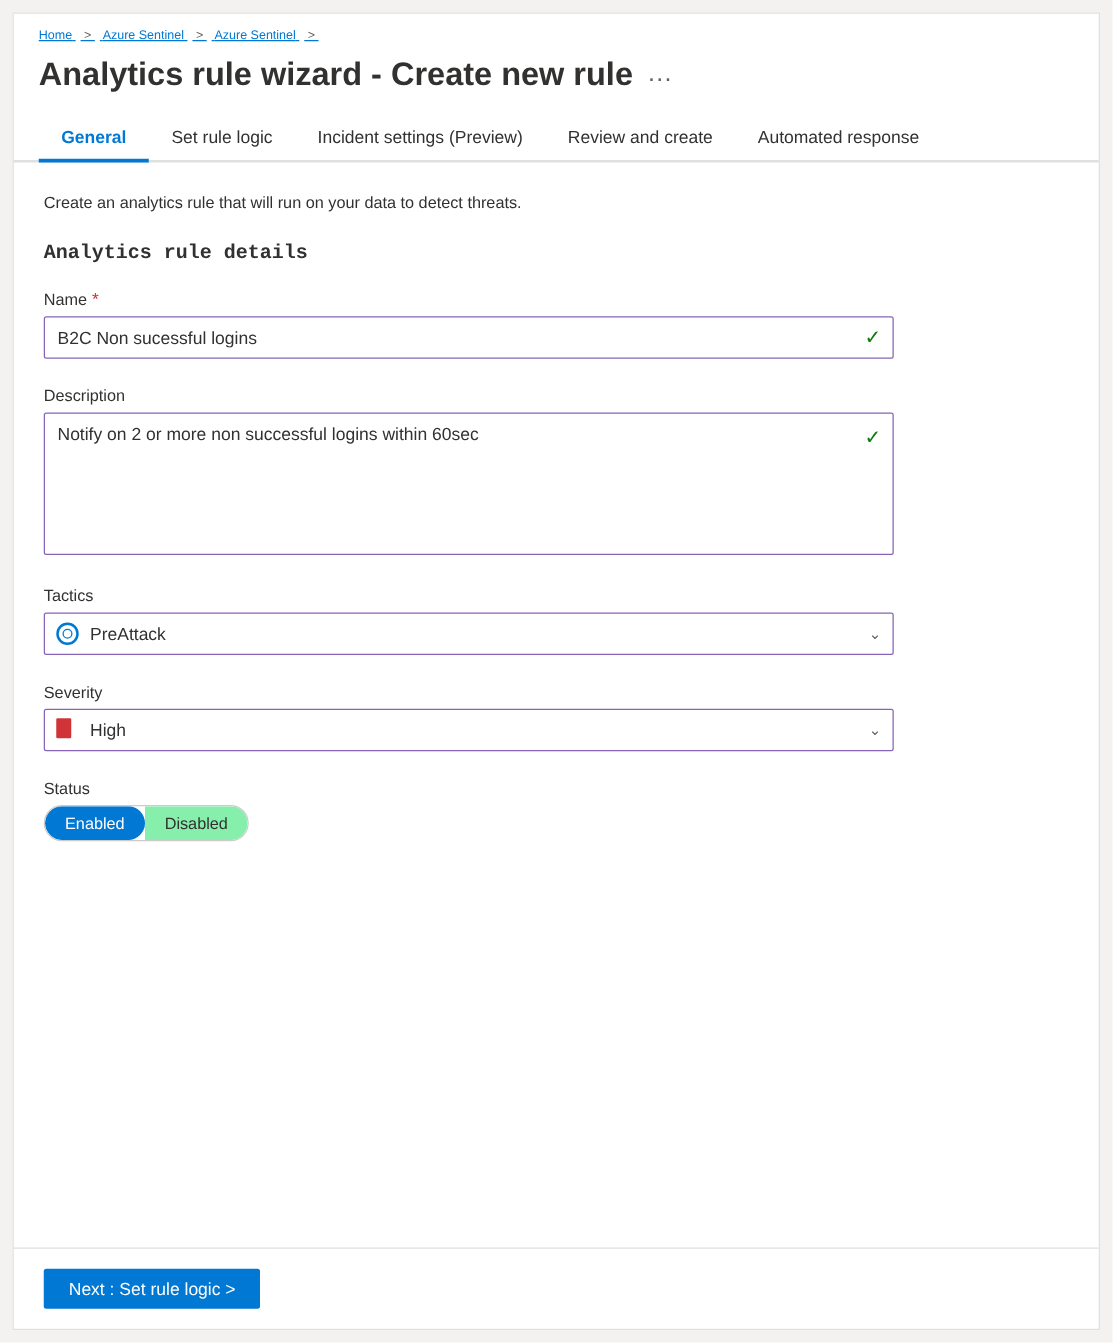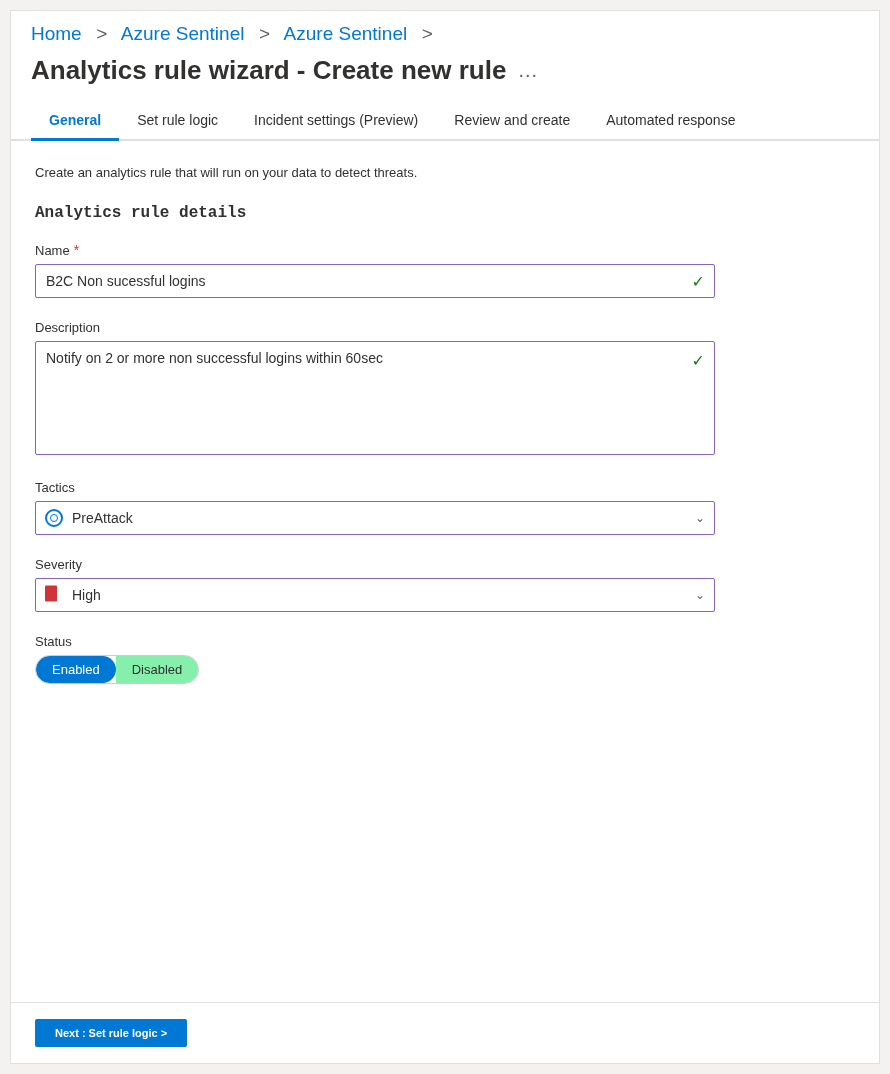--- a/index.html
+++ b/index.html
@@ -16,22 +16,23 @@
     .page-container {
       width: 870px;
       background: #fff;
       border: 1px solid #e0e0e0;
       min-height: 1054px;
       display: flex;
       flex-direction: column;
     }
     .breadcrumb {
       padding: 12px 20px 6px 20px;
-      font-size: 19px;
+      font-size: 10px;
       color: #0078d4;
+      text-decoration: underline;
     }
     .breadcrumb span {
       color: #605e5c;
       margin: 0 4px;
     }
     .breadcrumb a {
       color: #0078d4;
       text-decoration: none;
       cursor: pointer;
     }
@@ -224,25 +225,25 @@
     .footer-bar {
       border-top: 1px solid #e0e0e0;
       padding: 16px 24px;
       margin-top: auto;
     }
     .next-button {
       background: #0078d4;
       color: #fff;
       border: none;
       padding: 8px 20px;
-      font-size: 11px;
+      font-size: 14px;
       cursor: pointer;
       border-radius: 2px;
       font-family: 'Segoe UI', Arial, sans-serif;
-      font-weight: 700;
+      font-weight: 400;
     }
   </style>
 </head>
 <body>
 
 <div class="page-container">
 
   <div class="breadcrumb">
     <a>Home</a>
     <span>&nbsp;&gt;&nbsp;</span>

